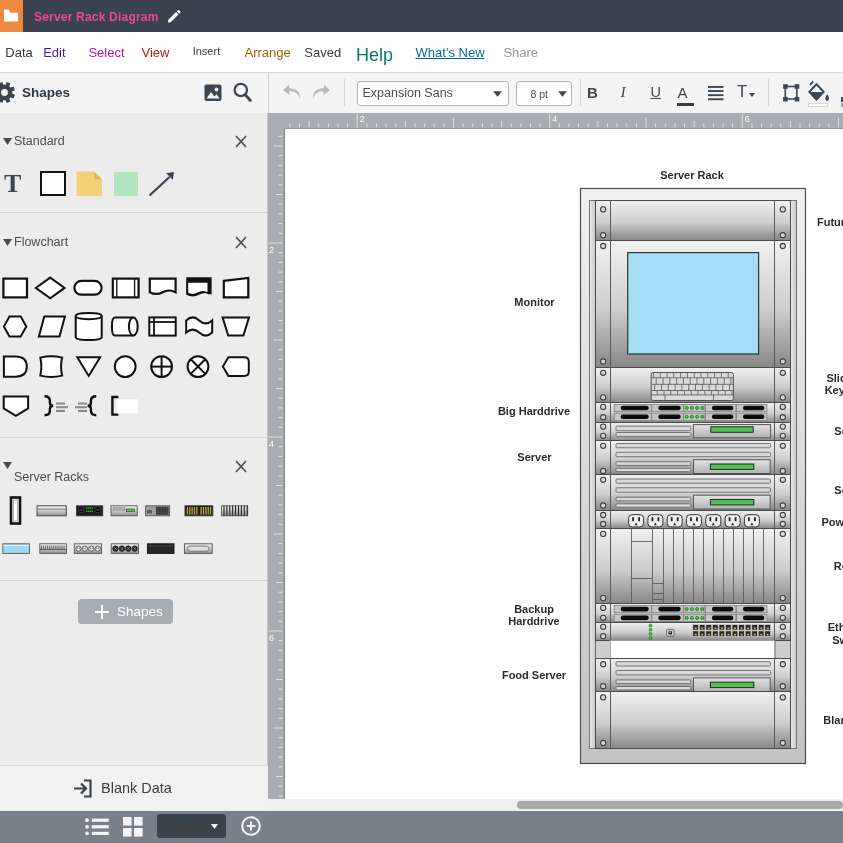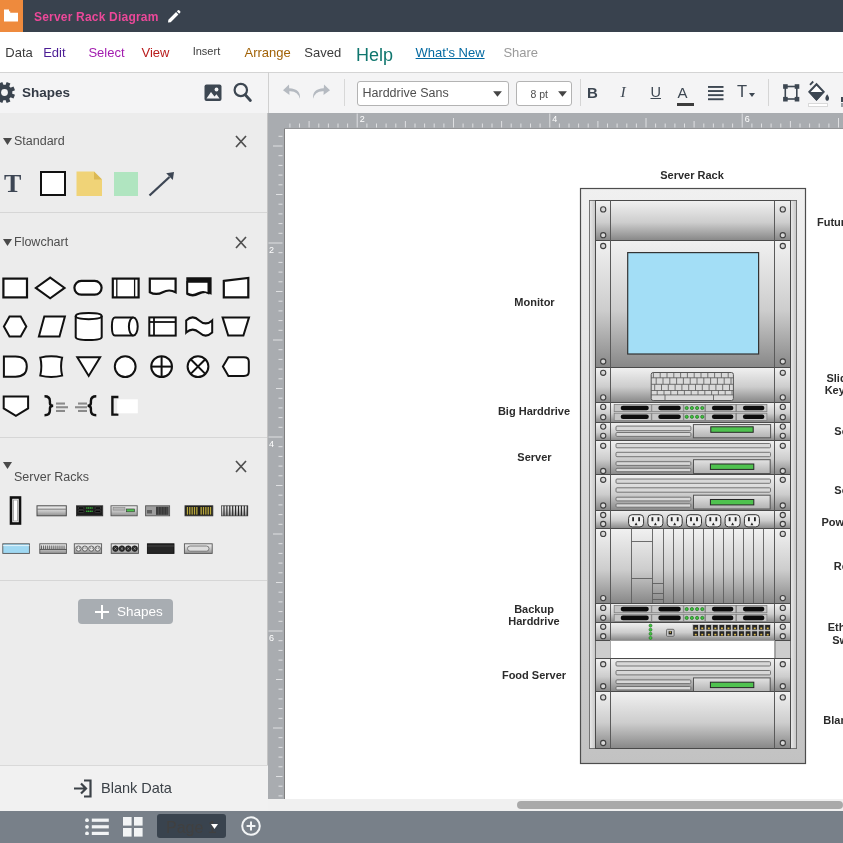--- a/index.html
+++ b/index.html
@@ -51,21 +51,21 @@
     <line x1="12.2" y1="12.8" x2="17.4" y2="18.5" stroke="#3d4752" stroke-width="2.8" stroke-linecap="round"></line>
   </svg>
 <svg style="position:absolute;left:282px;top:83px;" width="23" height="19" viewBox="0 0 23 19">
     <path d="M7 1.5 L1 7.2 L7.5 12 L7.3 8.2 Q16 7.6 17.8 15.8 Q19.3 6 7.2 5.2 Z" fill="#b5bac1"></path>
   </svg>
 <svg style="position:absolute;left:308px;top:83px;" width="23" height="19" viewBox="0 0 23 19">
     <path d="M16 1.5 L22 7.2 L15.5 12 L15.7 8.2 Q7 7.6 5.2 15.8 Q3.7 6 15.8 5.2 Z" fill="#b5bac1"></path>
   </svg>
 <div class="abs" style="left:343.5px;top:79px;width:1px;height:27px;background:#d8d8d8"></div>
 <div class="abs" style="left:357px;top:80.5px;width:152px;height:25px;background:#fff;border:1px solid #b3b3b3;border-radius:3px"></div>
-<div class="abs" style="left:362.5px;top:86px;font-size:12.5px;color:#4e4e4e">Harddrive Sans</div>
+<div class="abs" style="left:362.5px;top:86px;font-size:12.5px;color:#4e4e4e">Expansion Sans</div>
 <svg style="position:absolute;left:492px;top:89.5px;" width="11" height="8" viewBox="0 0 10 7">
     <path d="M1 1 L5 6 L9 1 Z" fill="#444"></path>
   </svg>
 <div class="abs" style="left:516px;top:80.5px;width:56px;height:25px;background:#fff;border:1px solid #b3b3b3;border-radius:3px"></div>
 <div class="abs" style="left:530.5px;top:87.5px;font-size:10.5px;color:#4e4e4e">8 pt</div>
 <svg style="position:absolute;left:557px;top:89.5px;" width="11" height="8" viewBox="0 0 10 7">
     <path d="M1 1 L5 6 L9 1 Z" fill="#444"></path>
   </svg>
 <div class="abs" style="left:580px;top:79px;width:1px;height:27px;background:#d5d5d5"></div>
 <div class="abs" style="left:587px;top:84px;font-size:15px;font-weight:bold;color:#3d4752">B</div>

